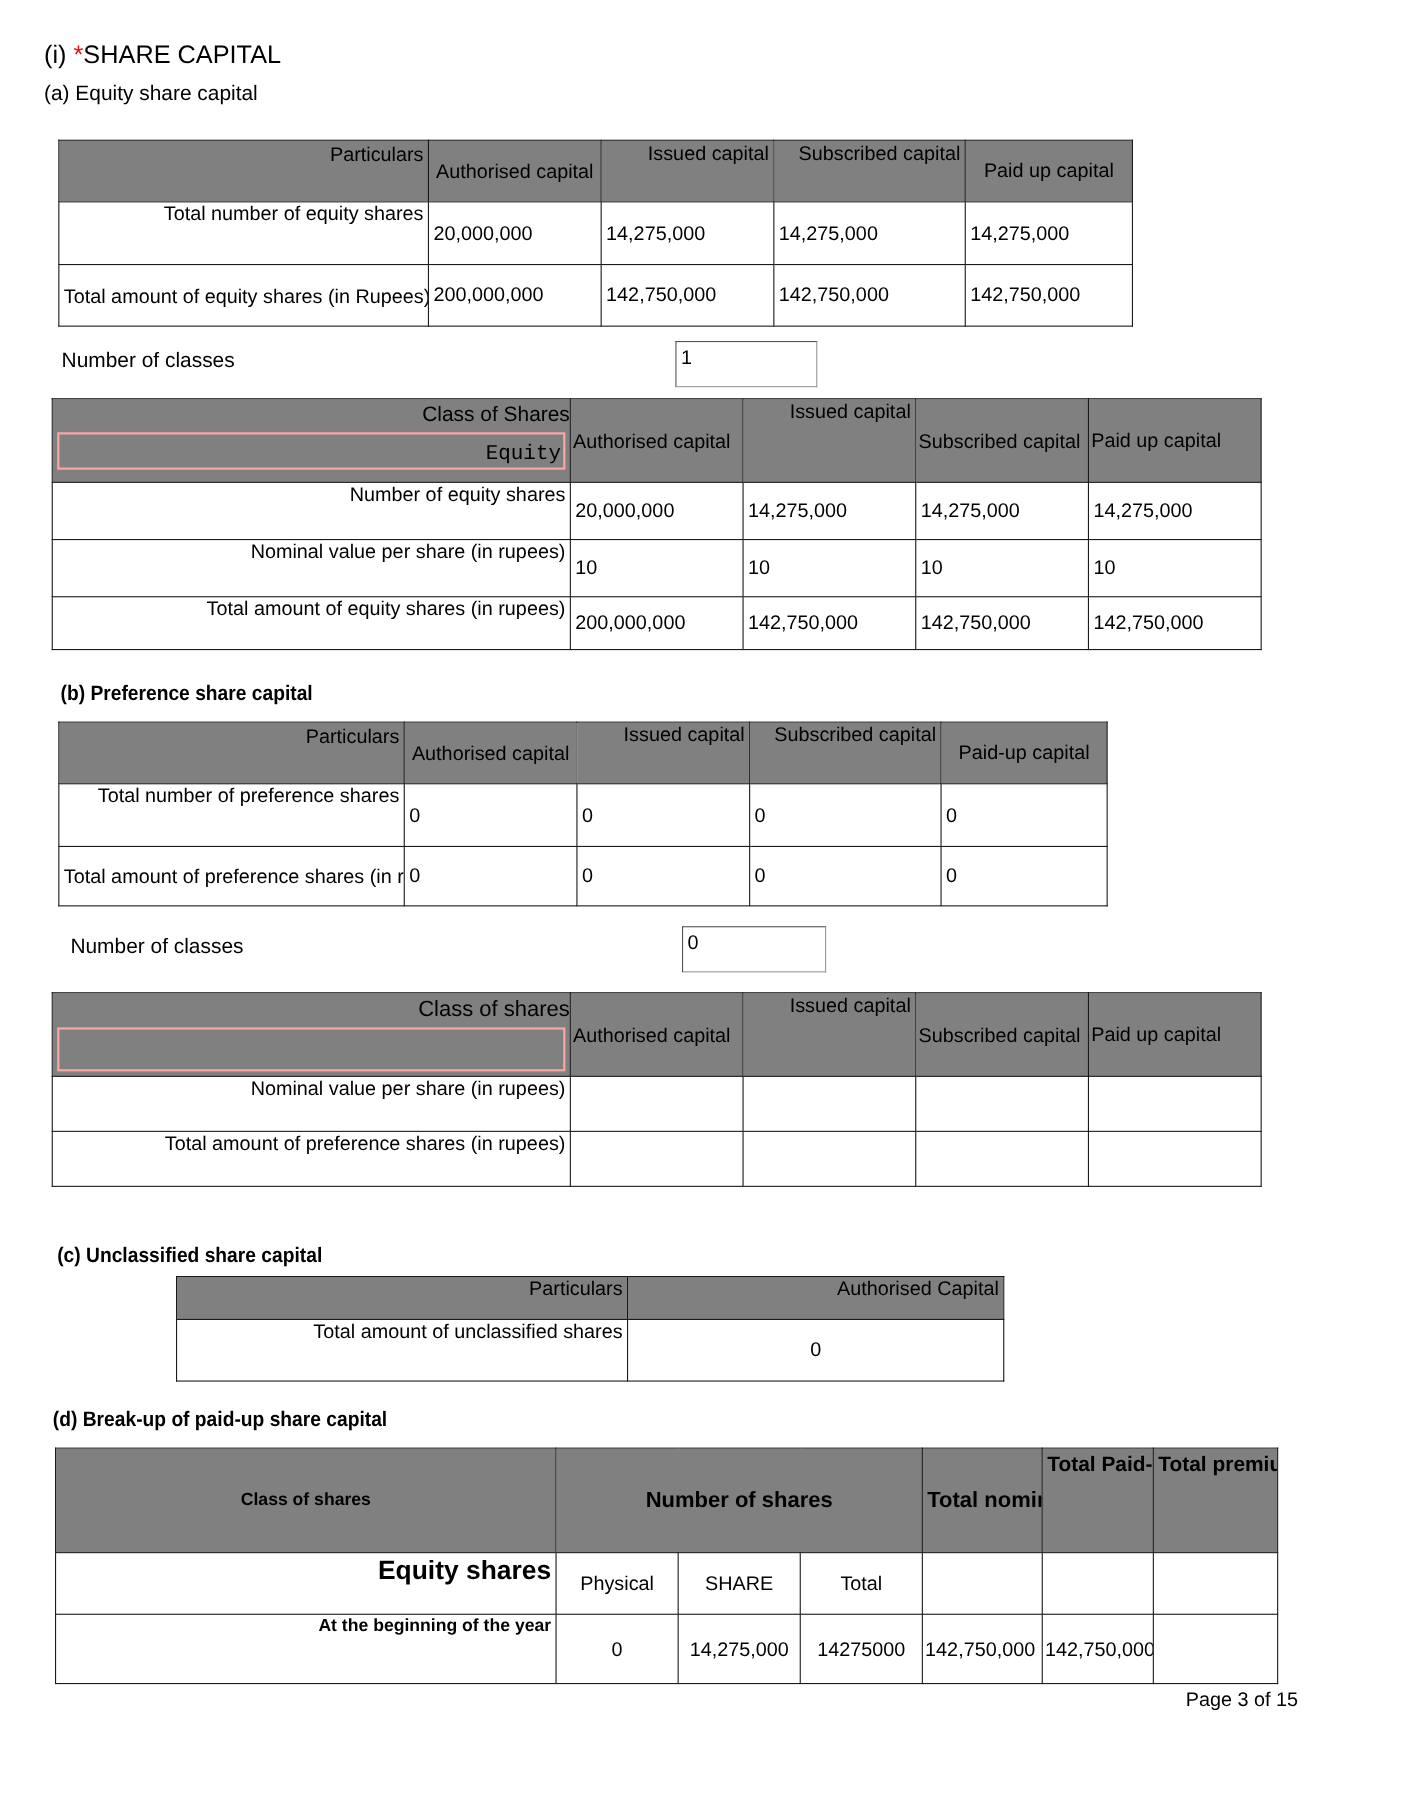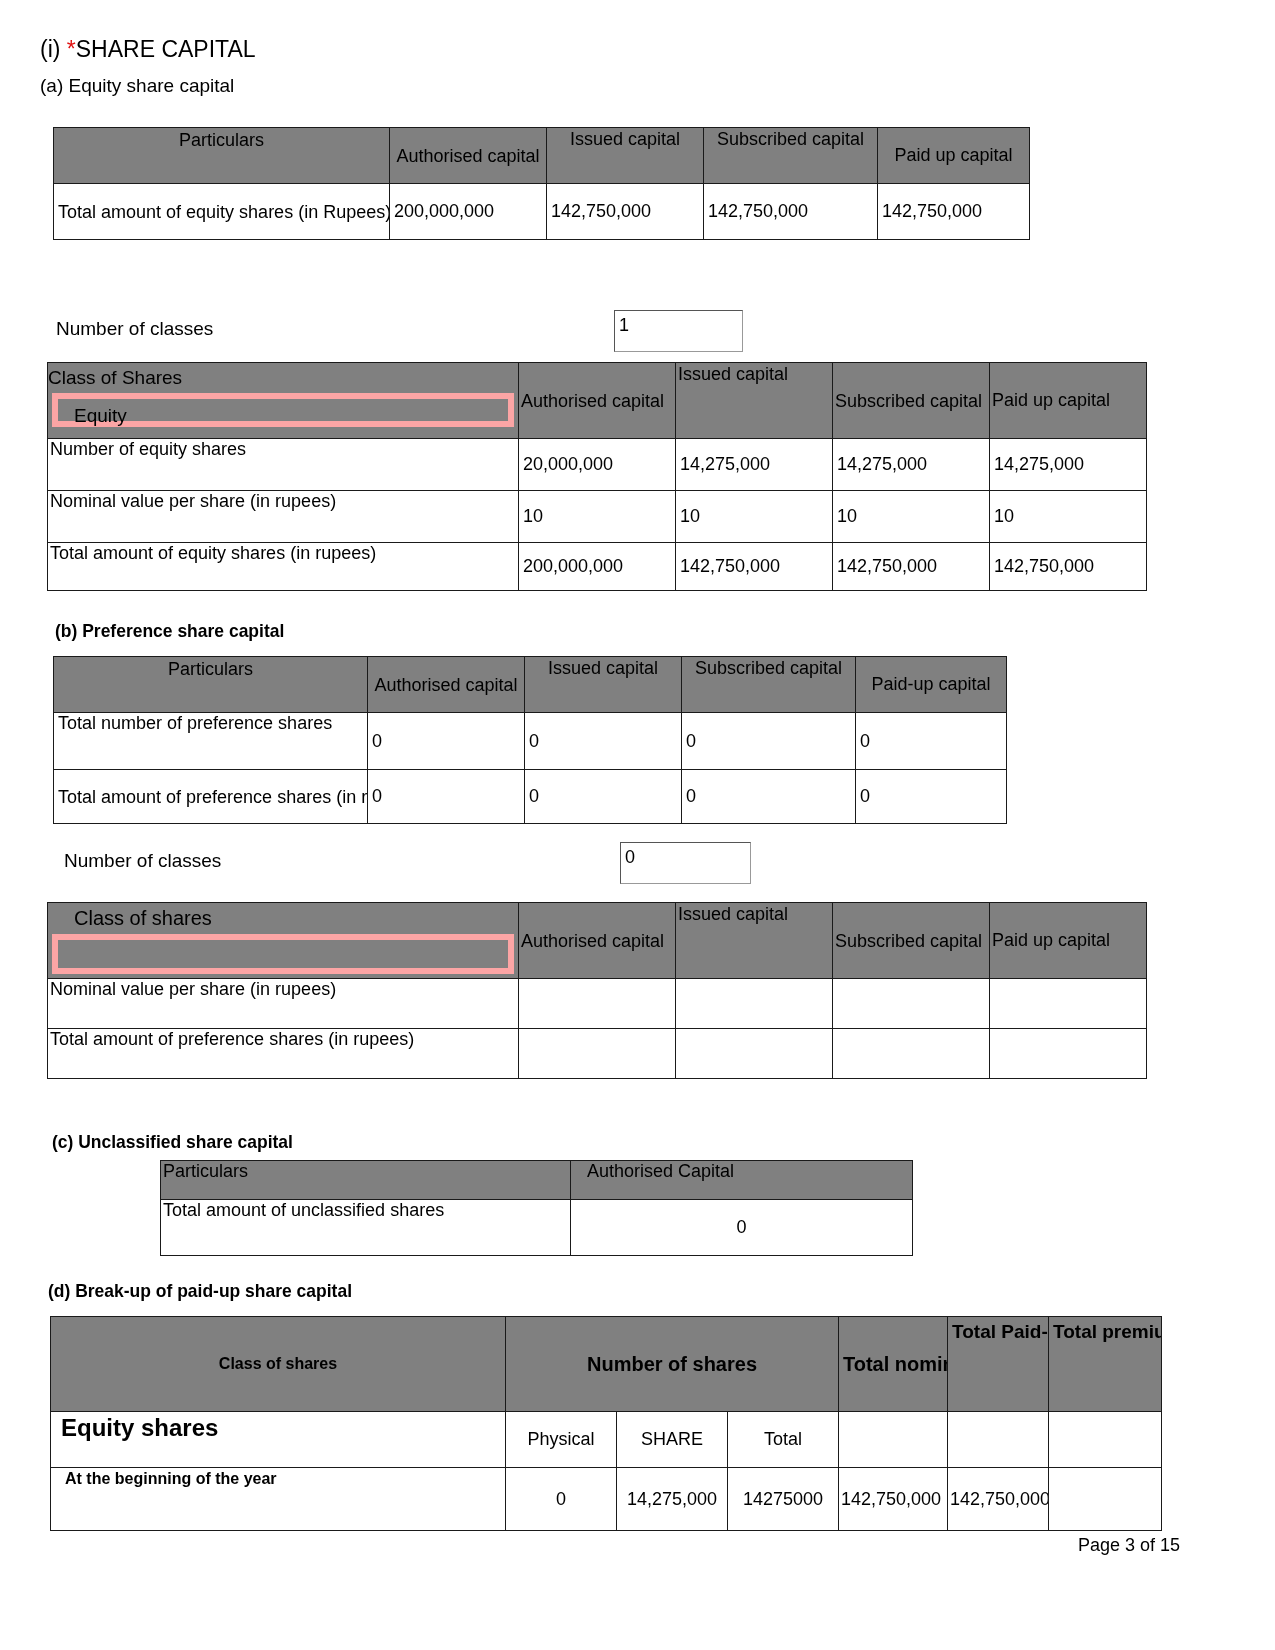--- a/index.html
+++ b/index.html
@@ -6,25 +6,25 @@
   body { width: 1275px; height: 1650px; position: relative; overflow: hidden; font-family: "Liberation Sans", sans-serif; color: #000; }
   .abs { position: absolute; }
   .h1 { font-size: 23px; left: 40px; top: 36px; }
   .h1 .req { color: #e01010; }
   .sub { font-size: 19px; }
   .bold-sub { font-family: "Liberation Sans Narrow", "Liberation Sans", sans-serif; font-weight: bold; font-size: 19px; transform: scaleX(0.92); transform-origin: left; }
   table.grid { position: absolute; border-collapse: collapse; table-layout: fixed; }
   table.grid td { border: 1.5px solid #1a1a1a; font-size: 18px; padding: 0 4px; overflow: hidden; white-space: nowrap; }
   table.grid td.hd { background: #808080; }
   td.c { text-align: center; }
-  td.vt { vertical-align: top; }
+  td.vt { vertical-align: top; text-align: right; }
   td.vm { vertical-align: middle; }
   td.wrap { white-space: normal; line-height: 22px; }
   .inbox { position: absolute; border: 1.5px solid #555; background: #fff; font-size: 18px; padding: 4px 0 0 4px; box-sizing: border-box; border-bottom-color: #999; border-right-color: #999; }
-  .classbox { border: 6px solid #fca5a5; height: 34px; box-sizing: border-box; font-size: 19px; padding: 6px 2px 0 16px; margin: 4px 4px 0 4px; }
+  .classbox { border: 2px solid #fca5a5; height: 34px; box-sizing: border-box; font-size: 19px; padding: 6px 2px 0 16px; margin: 4px 4px 0 4px; font-family: Liberation Mono, monospace; }
   .bd { font-weight: bold; }
   .page { position: absolute; right: 95px; top: 1535px; font-size: 18px; }
 </style>
 </head>
 <body>
 
 <div class="abs h1">
   <span>(i) </span><span class="req">*</span><span>SHARE CAPITAL</span>
 </div>
 <div class="abs sub" style="left:40px;top:75px;">(a) Equity share capital</div>
@@ -37,20 +37,27 @@
       <col style="width:174px">
       <col style="width:152px">
     </colgroup>
   <tbody>
       <tr style="height:56px">
     <td class="hd c vt" style="padding-top:2px">Particulars</td>
     <td class="hd c wrap vm">Authorised capital</td>
     <td class="hd c wrap vt">Issued capital</td>
     <td class="hd c wrap vt">Subscribed capital</td>
     <td class="hd c vm">Paid up capital</td>
+  </tr>
+  <tr style="height:57px">
+    <td class="vt">Total number of equity shares</td>
+    <td class="vm">20,000,000</td>
+    <td class="vm">14,275,000</td>
+    <td class="vm">14,275,000</td>
+    <td class="vm">14,275,000</td>
   </tr>
   <tr style="height:56px">
     <td class="wrap vm">Total amount of equity shares (in Rupees)</td>
     <td class="vm">200,000,000</td>
     <td class="vm">142,750,000</td>
     <td class="vm">142,750,000</td>
     <td class="vm">142,750,000</td>
   </tr>
 </tbody>
   </table>

